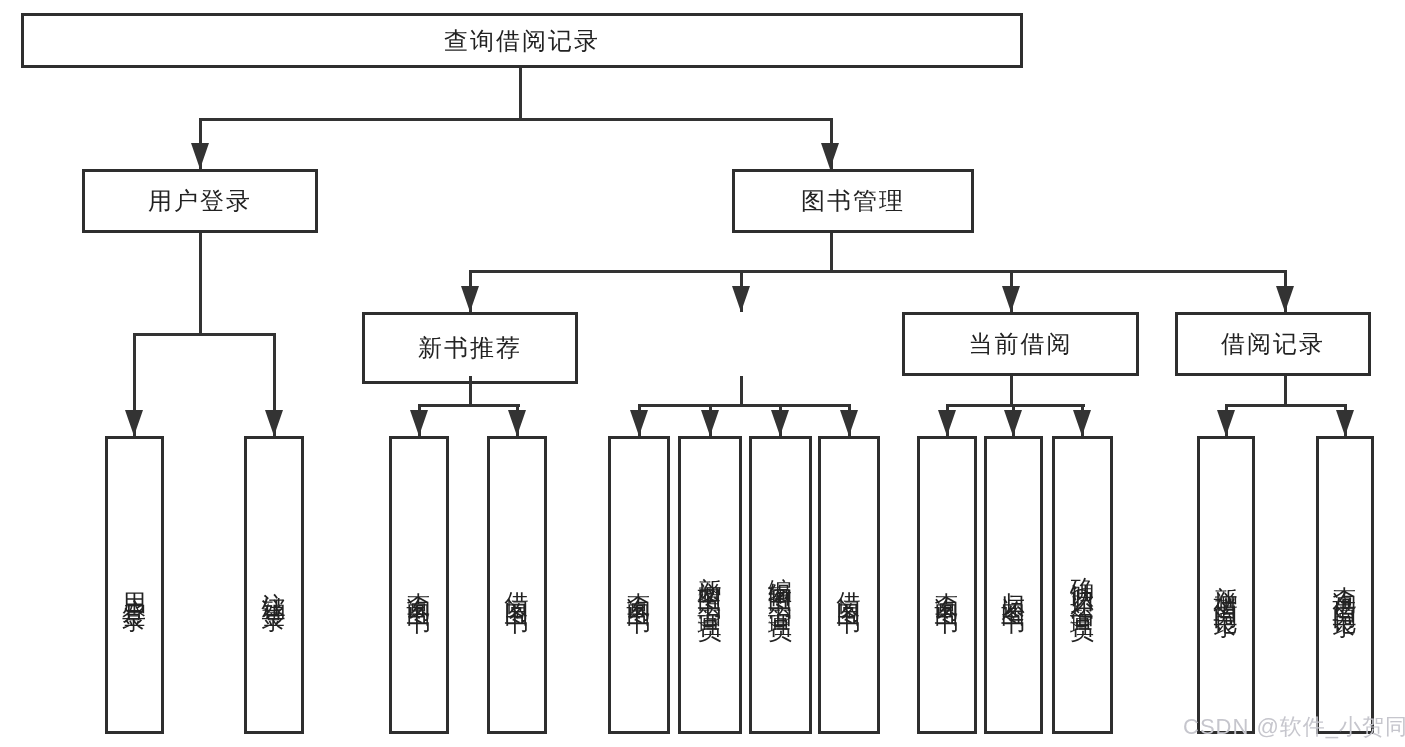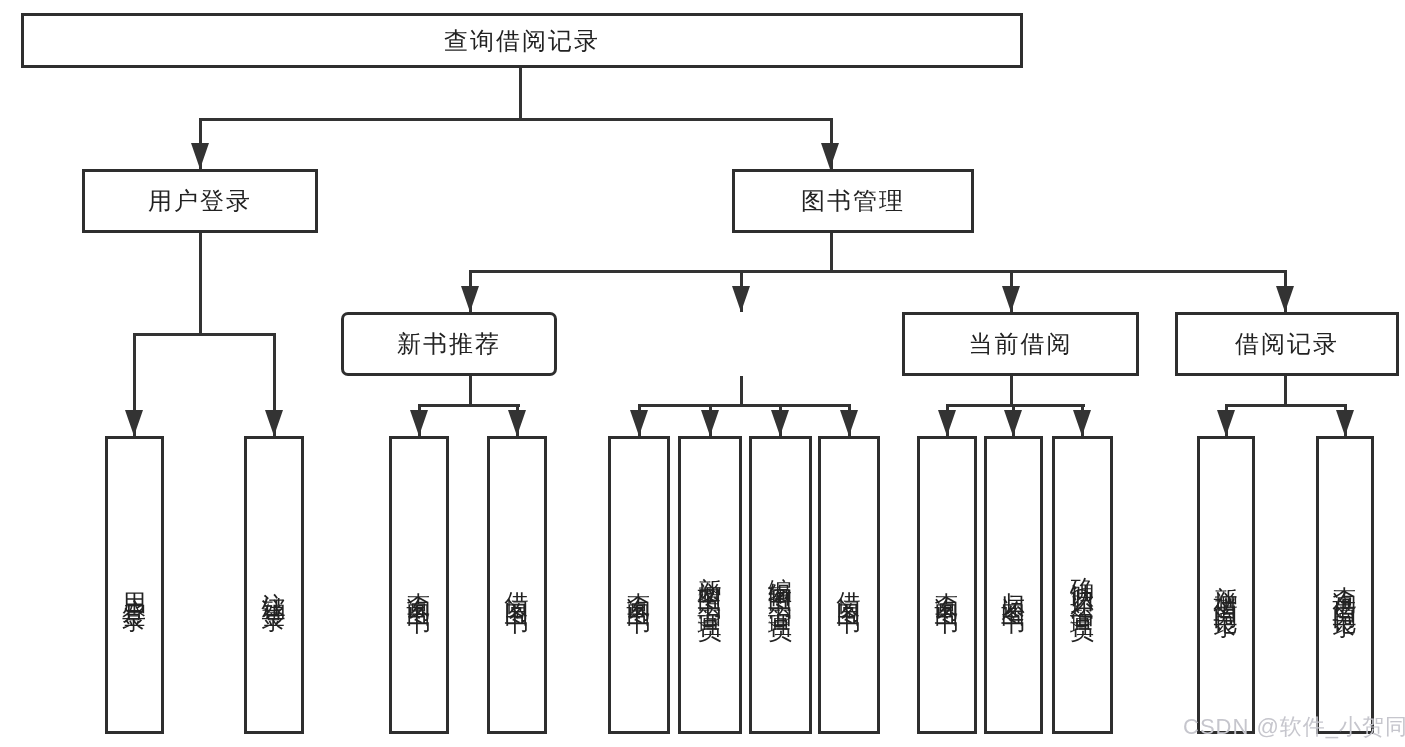--- a/index.html
+++ b/index.html
@@ -42,30 +42,30 @@
   </div>
 
   <div class="node" style="left:82px;top:169px;width:236px;height:64px;">
     <span>用户登录</span>
   </div>
 
   <div class="node" style="left:711px;top:169px;width:242px;height:64px;margin-left:21px;">
     <span>图书管理</span>
   </div>
 
-  <div class="node" style="left:341px;top:312px;width:216px;height:64px;border-radius:7px;">
+  <div class="node" style="left:362px;top:312px;width:216px;height:72px;">
     <span>新书推荐</span>
   </div>
 
 
   <div class="node" style="left:902px;top:312px;width:237px;height:64px;">
     <span>当前借阅</span>
   </div>
 
-  <div class="node" style="left:1175px;top:312px;width:224px;height:64px;">
+  <div class="node" style="left:1175px;top:312px;width:196px;height:64px;">
     <span>借阅记录</span>
   </div>
 
   <div class="leaf" style="left:105px;width:59px;">
     <span>用户登录</span>
   </div>
   <div class="leaf" style="left:244px;width:60px;">
     <span>注销登录</span>
   </div>
 

